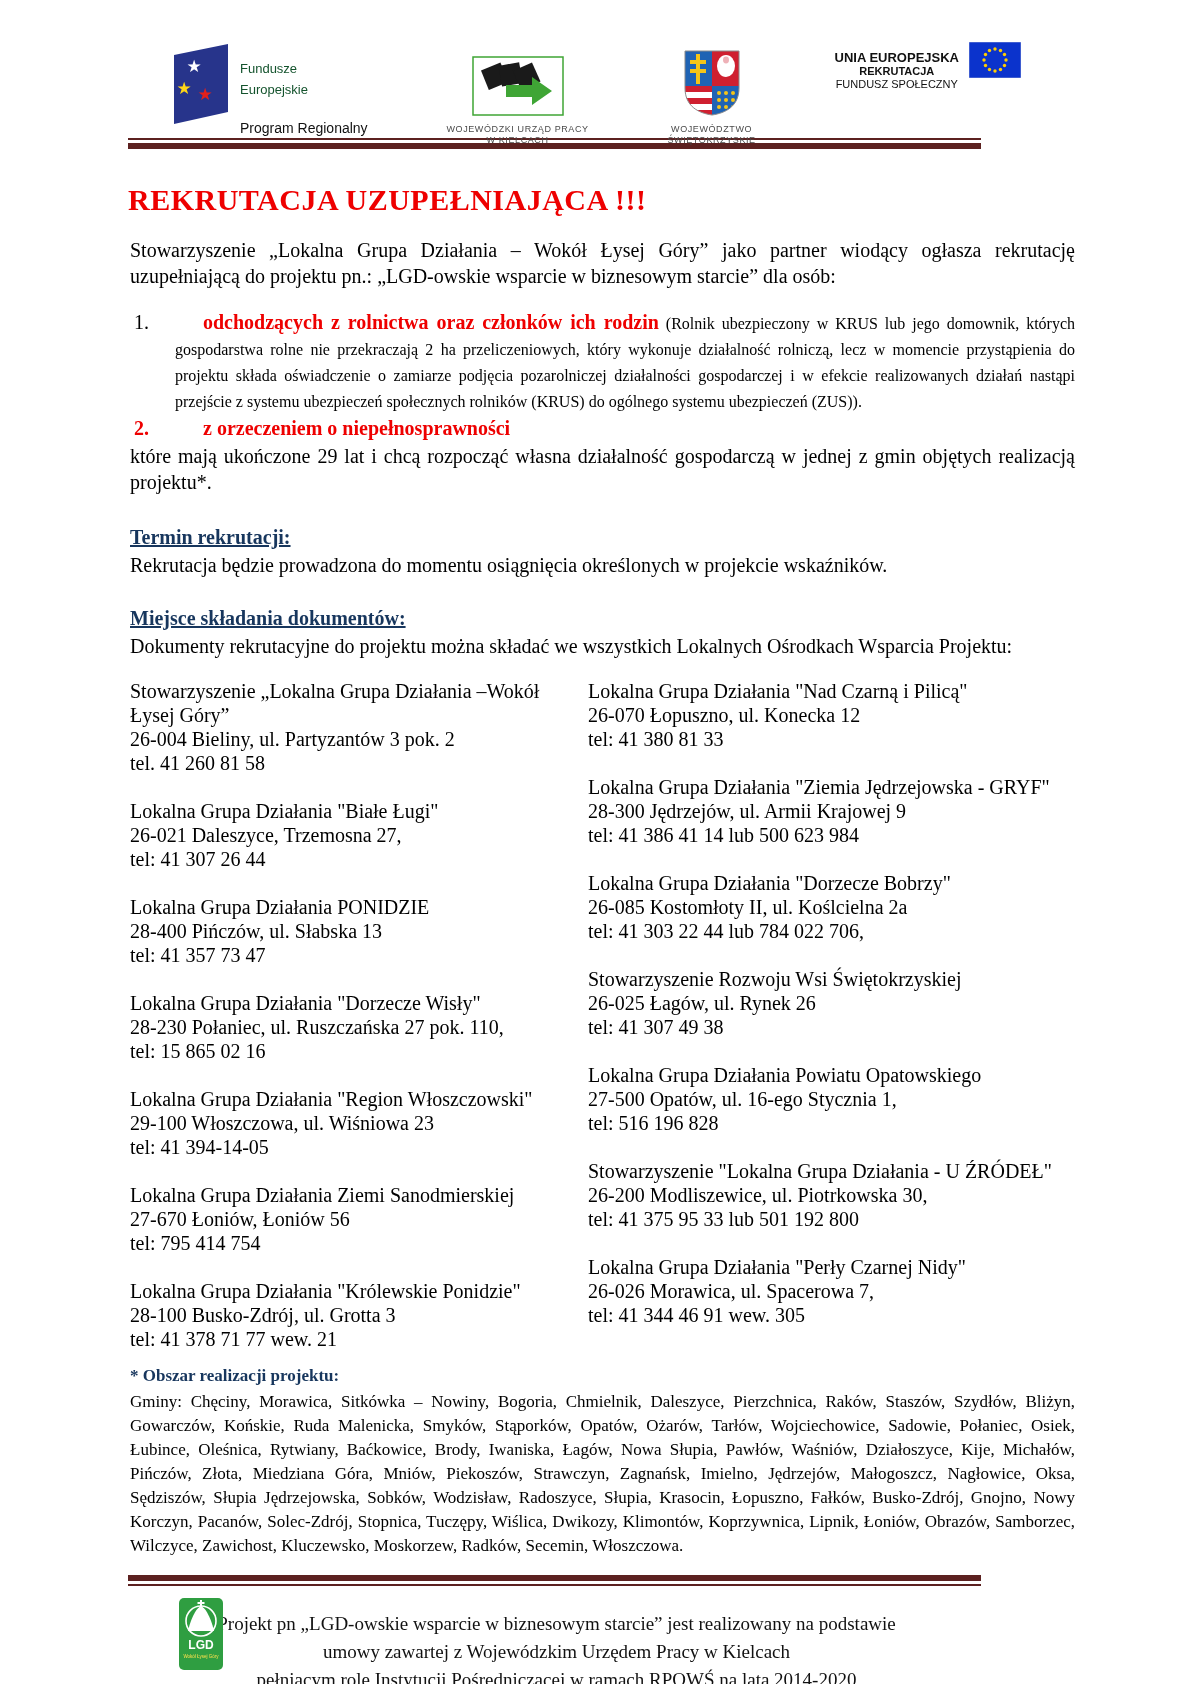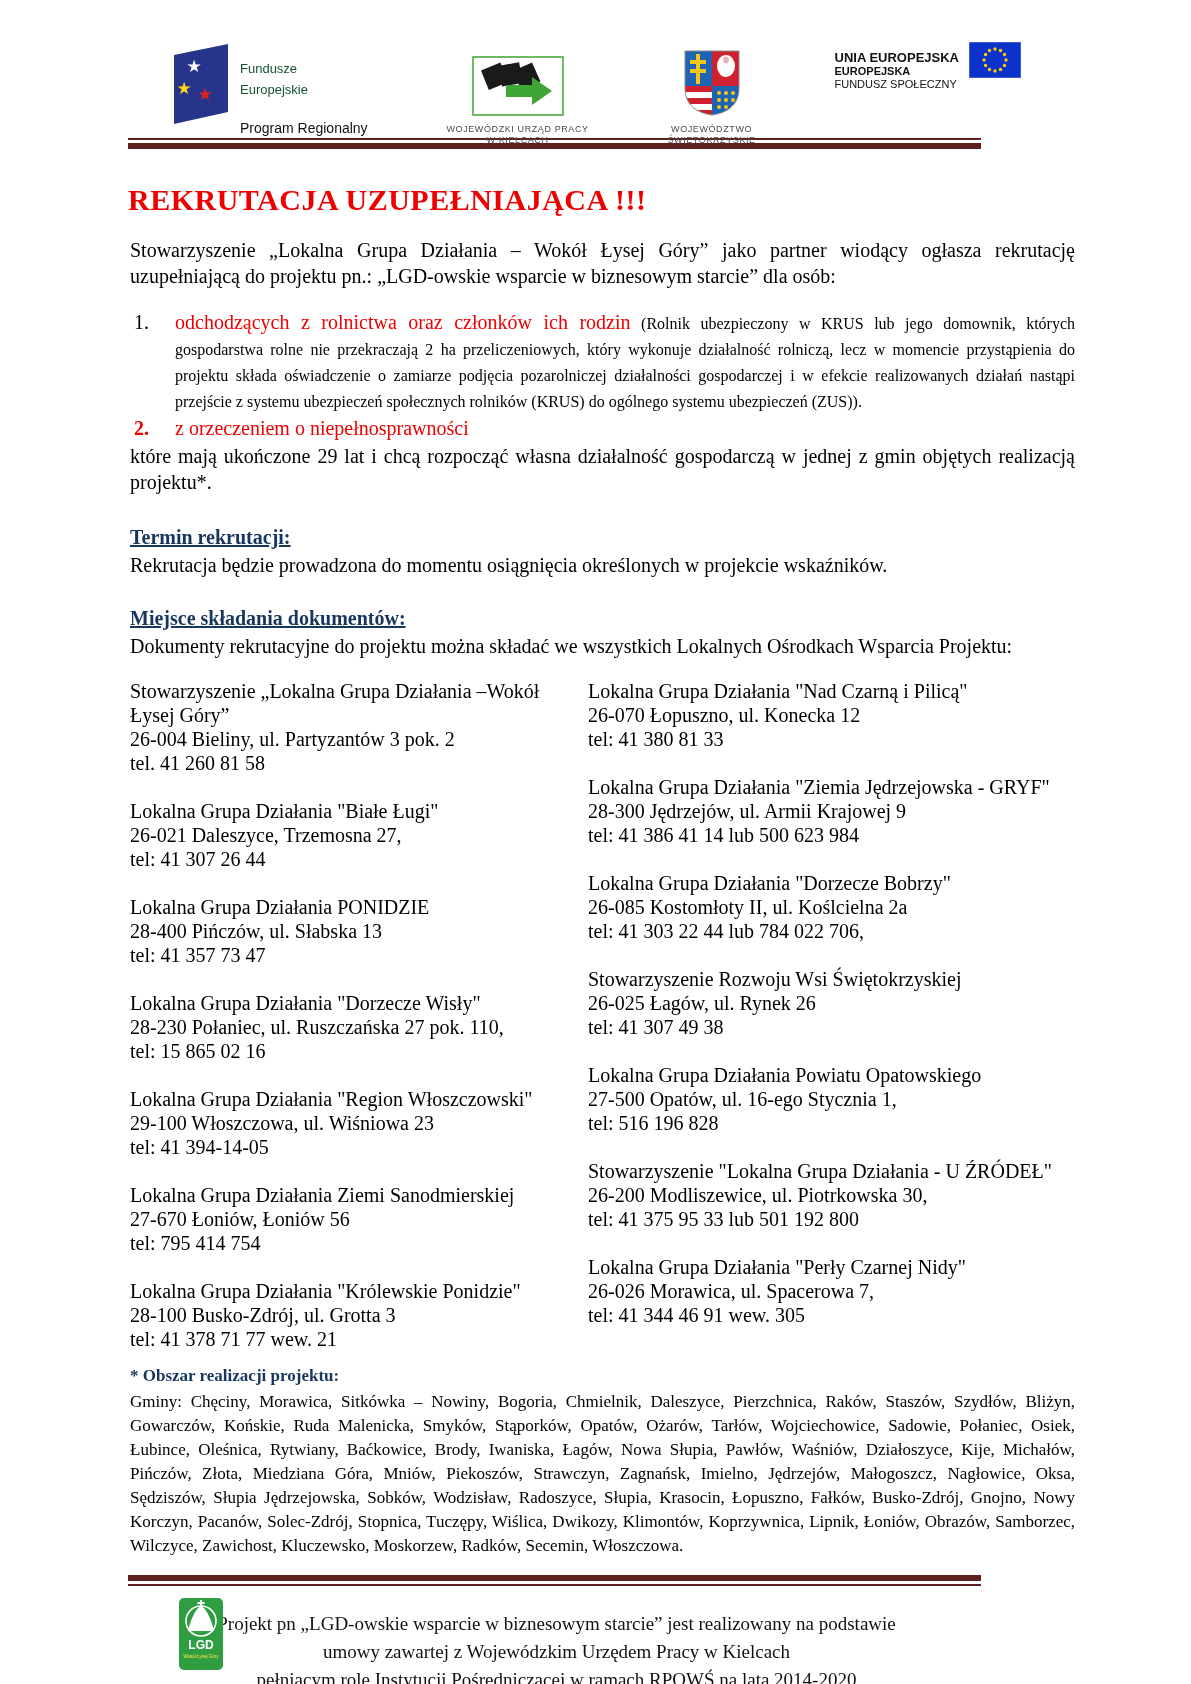--- a/index.html
+++ b/index.html
@@ -20,21 +20,21 @@
   .logo-fe{gap:10px;}
   .fe-text{font-family:"Liberation Sans",sans-serif;margin-top:16px;}
   .fe-title{font-weight:400;font-size:13px;line-height:21px;color:#14532d;}
   .fe-sub{font-size:14px;color:#111;margin-top:20px;}
   .logo-col{display:flex;flex-direction:column;align-items:center;}
   .logo-caption{
     font-family:"Liberation Sans",sans-serif;font-size:9px;line-height:11px;
     color:#4a4a4a;letter-spacing:.6px;text-align:center;margin-top:4px;
   }
   .logo-ue{gap:10px;align-items:flex-start;}
-  .ue-text{font-family:"Liberation Sans",sans-serif;text-align:left;margin-top:8px;}
+  .ue-text{font-family:"Liberation Sans",sans-serif;text-align:center;margin-top:8px;}
   .ue-l1{font-weight:700;font-size:13px;line-height:15px;color:#111;}
   .ue-l2{font-weight:600;font-size:11px;line-height:13px;color:#111;}
   .ue-l3{font-weight:400;font-size:11px;line-height:13px;color:#111;}
   
   .rule{width:853px;margin-left:128px;}
   .rule-thin{height:2px;background:var(--maroon);}
   .rule-thick{height:6px;background:var(--maroon);}
   .rule-top .rule-thick{margin-top:3px;}
   .rule-bottom .rule-thin{margin-top:3px;}
   
@@ -42,21 +42,21 @@
   .doc-title{
     width:853px;margin:34px 0 0 -2px;text-align:left;
     font-size:30px;font-weight:700;color:var(--red);letter-spacing:.5px;
   }
   .para{font-size:20px;line-height:26px;text-align:justify;}
   .intro{}
   .list-item{position:relative;padding-left:45px;line-height:26px;text-align:justify;}
   .list-item-first{margin-top:1px;}
   .list-num{position:absolute;left:4px;top:0;font-size:20px;}
   .num-red{color:var(--red);font-weight:700;}
-  .red-lead{color:var(--red);font-weight:400;font-size:20px;}
+  .red-lead{color:var(--red);font-weight:700;font-size:20px;margin-left:28px;}
   .detail{font-size:16px;margin-top:45px;}
   .closing{margin-top:0;}
   .section-heading{
     font-size:20px;font-weight:700;color:var(--navy);
     text-decoration:underline;
   }
   .h-termin{margin-top:31px;}
   .h-miejsce{margin-top:29px;}
   .section-body{margin-top:3px;}
   
@@ -154,21 +154,21 @@
       </span>
       <div class="logo-caption">
         <div>WOJEWÓDZTWO</div>
         <div>ŚWIĘTOKRZYSKIE</div>
       </div>
     </div>
 
     <div class="logo logo-ue">
       <span class="ue-text">
         <div class="ue-l1">UNIA EUROPEJSKA</div>
-        <div class="ue-l2">EUROPEJSKA</div>
+        <div class="ue-l2">REKRUTACJA</div>
         <div class="ue-l3">FUNDUSZ SPOŁECZNY</div>
       </span>
       <span>
         <svg width="52" height="36" viewBox="0 0 52 36">
           <rect x="0" y="0" width="52" height="36" fill="#0b33cc" stroke="#dddddd" stroke-width="0.5"></rect>
           <g fill="#ffcc00">
             <circle cx="26" cy="7" r="1.7"></circle>
               <circle cx="31.5" cy="8.5" r="1.7"></circle>
               <circle cx="35.5" cy="12.5" r="1.7"></circle>
             <circle cx="37" cy="18" r="1.7"></circle>

